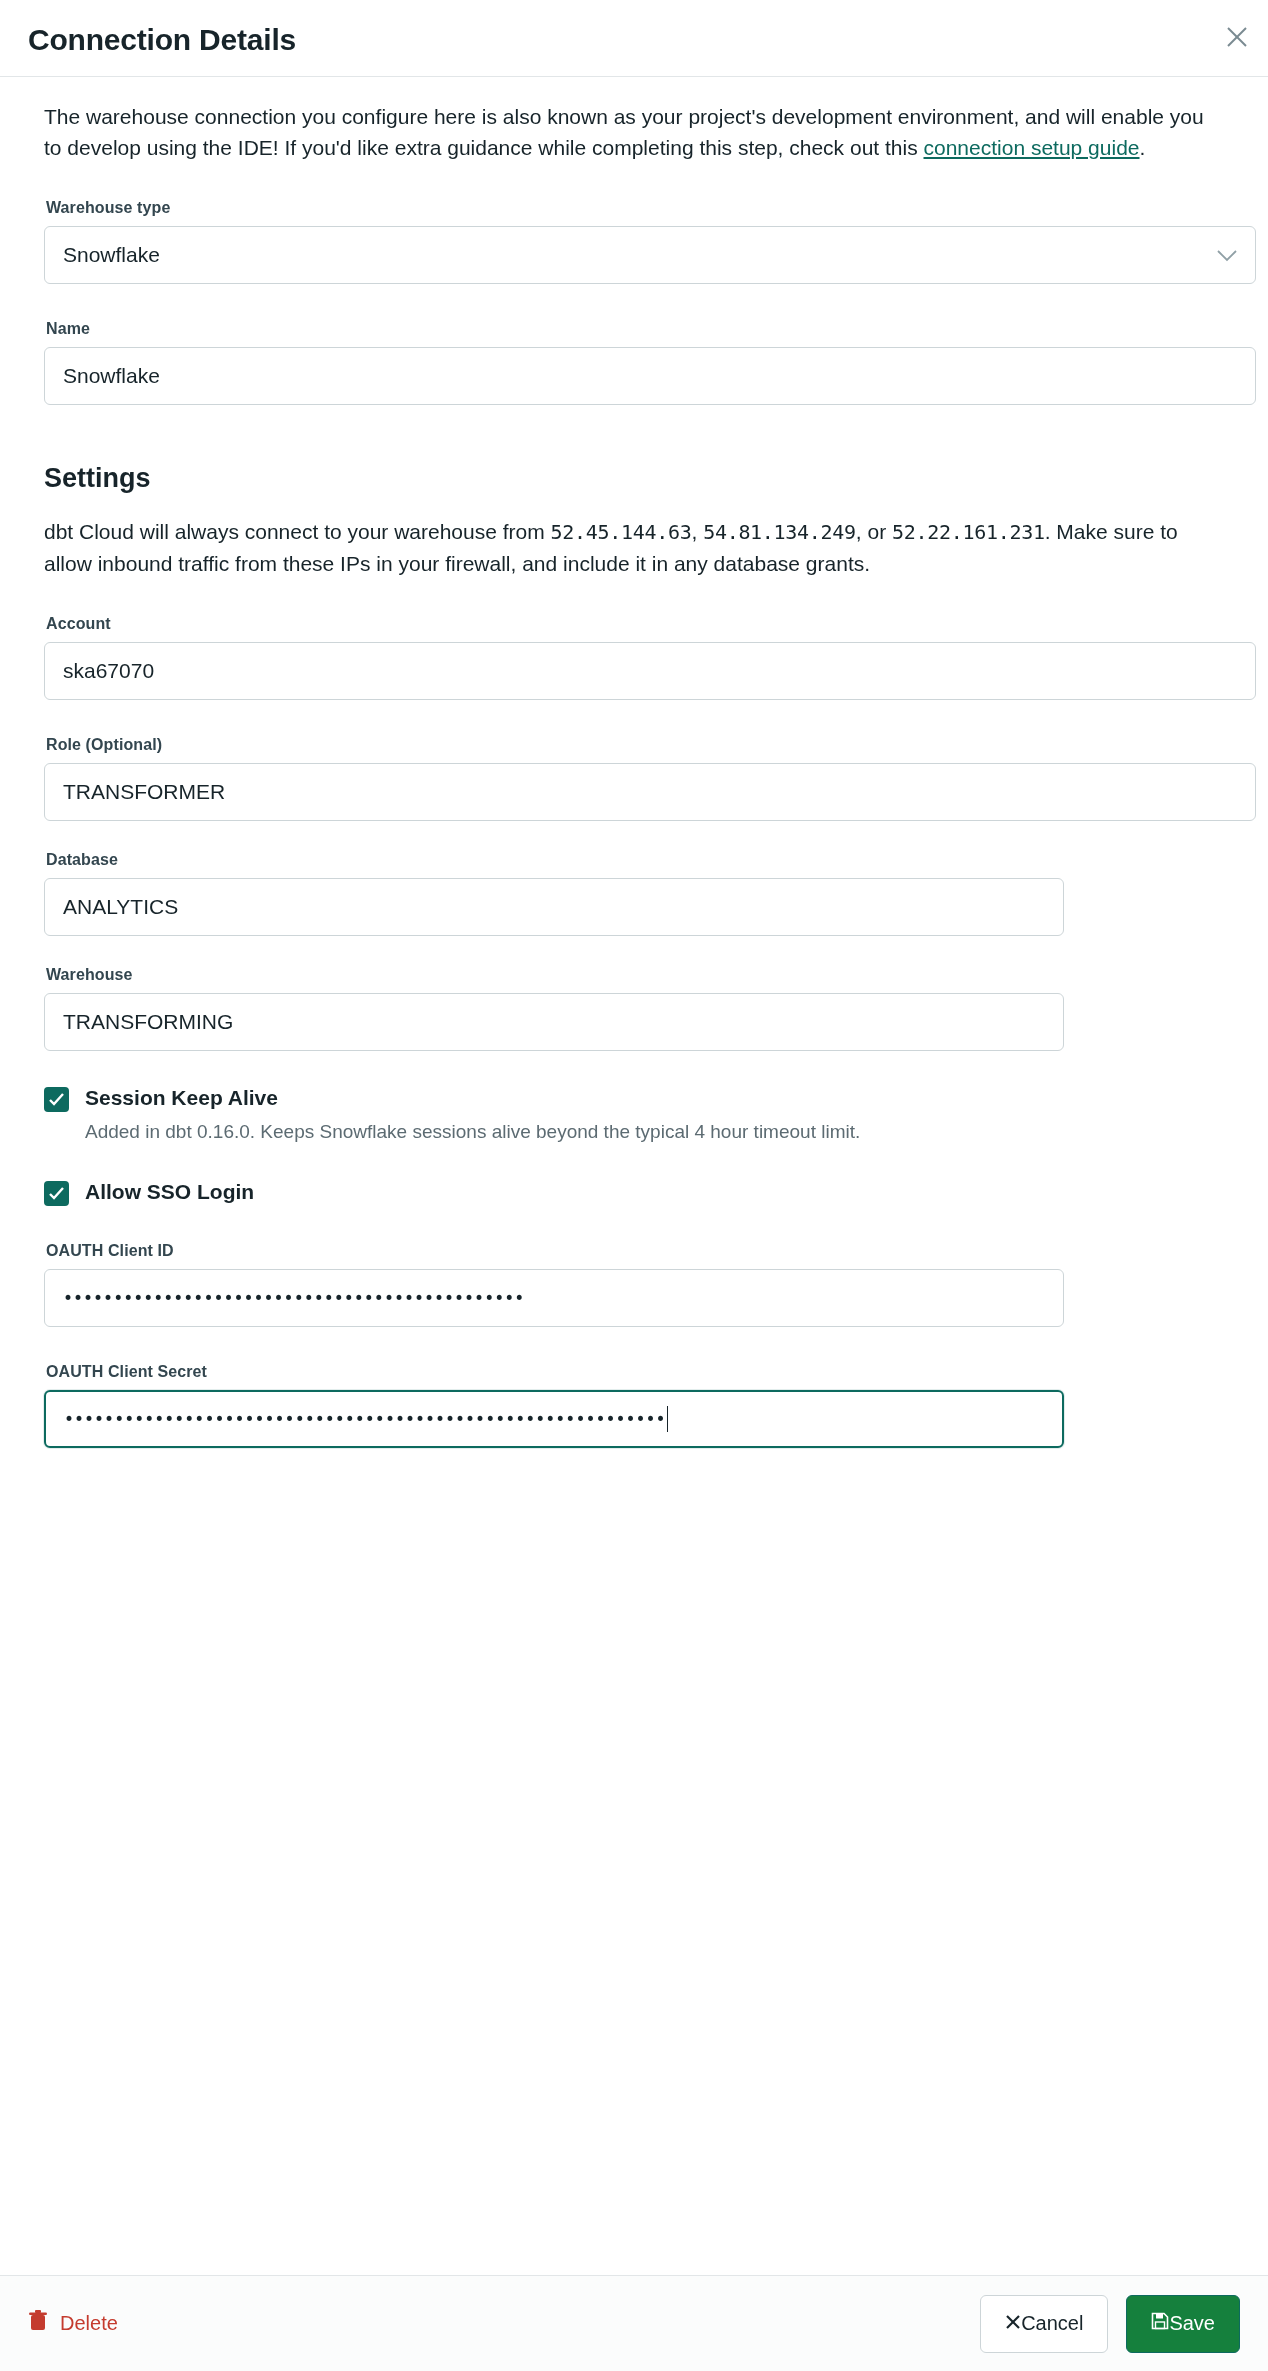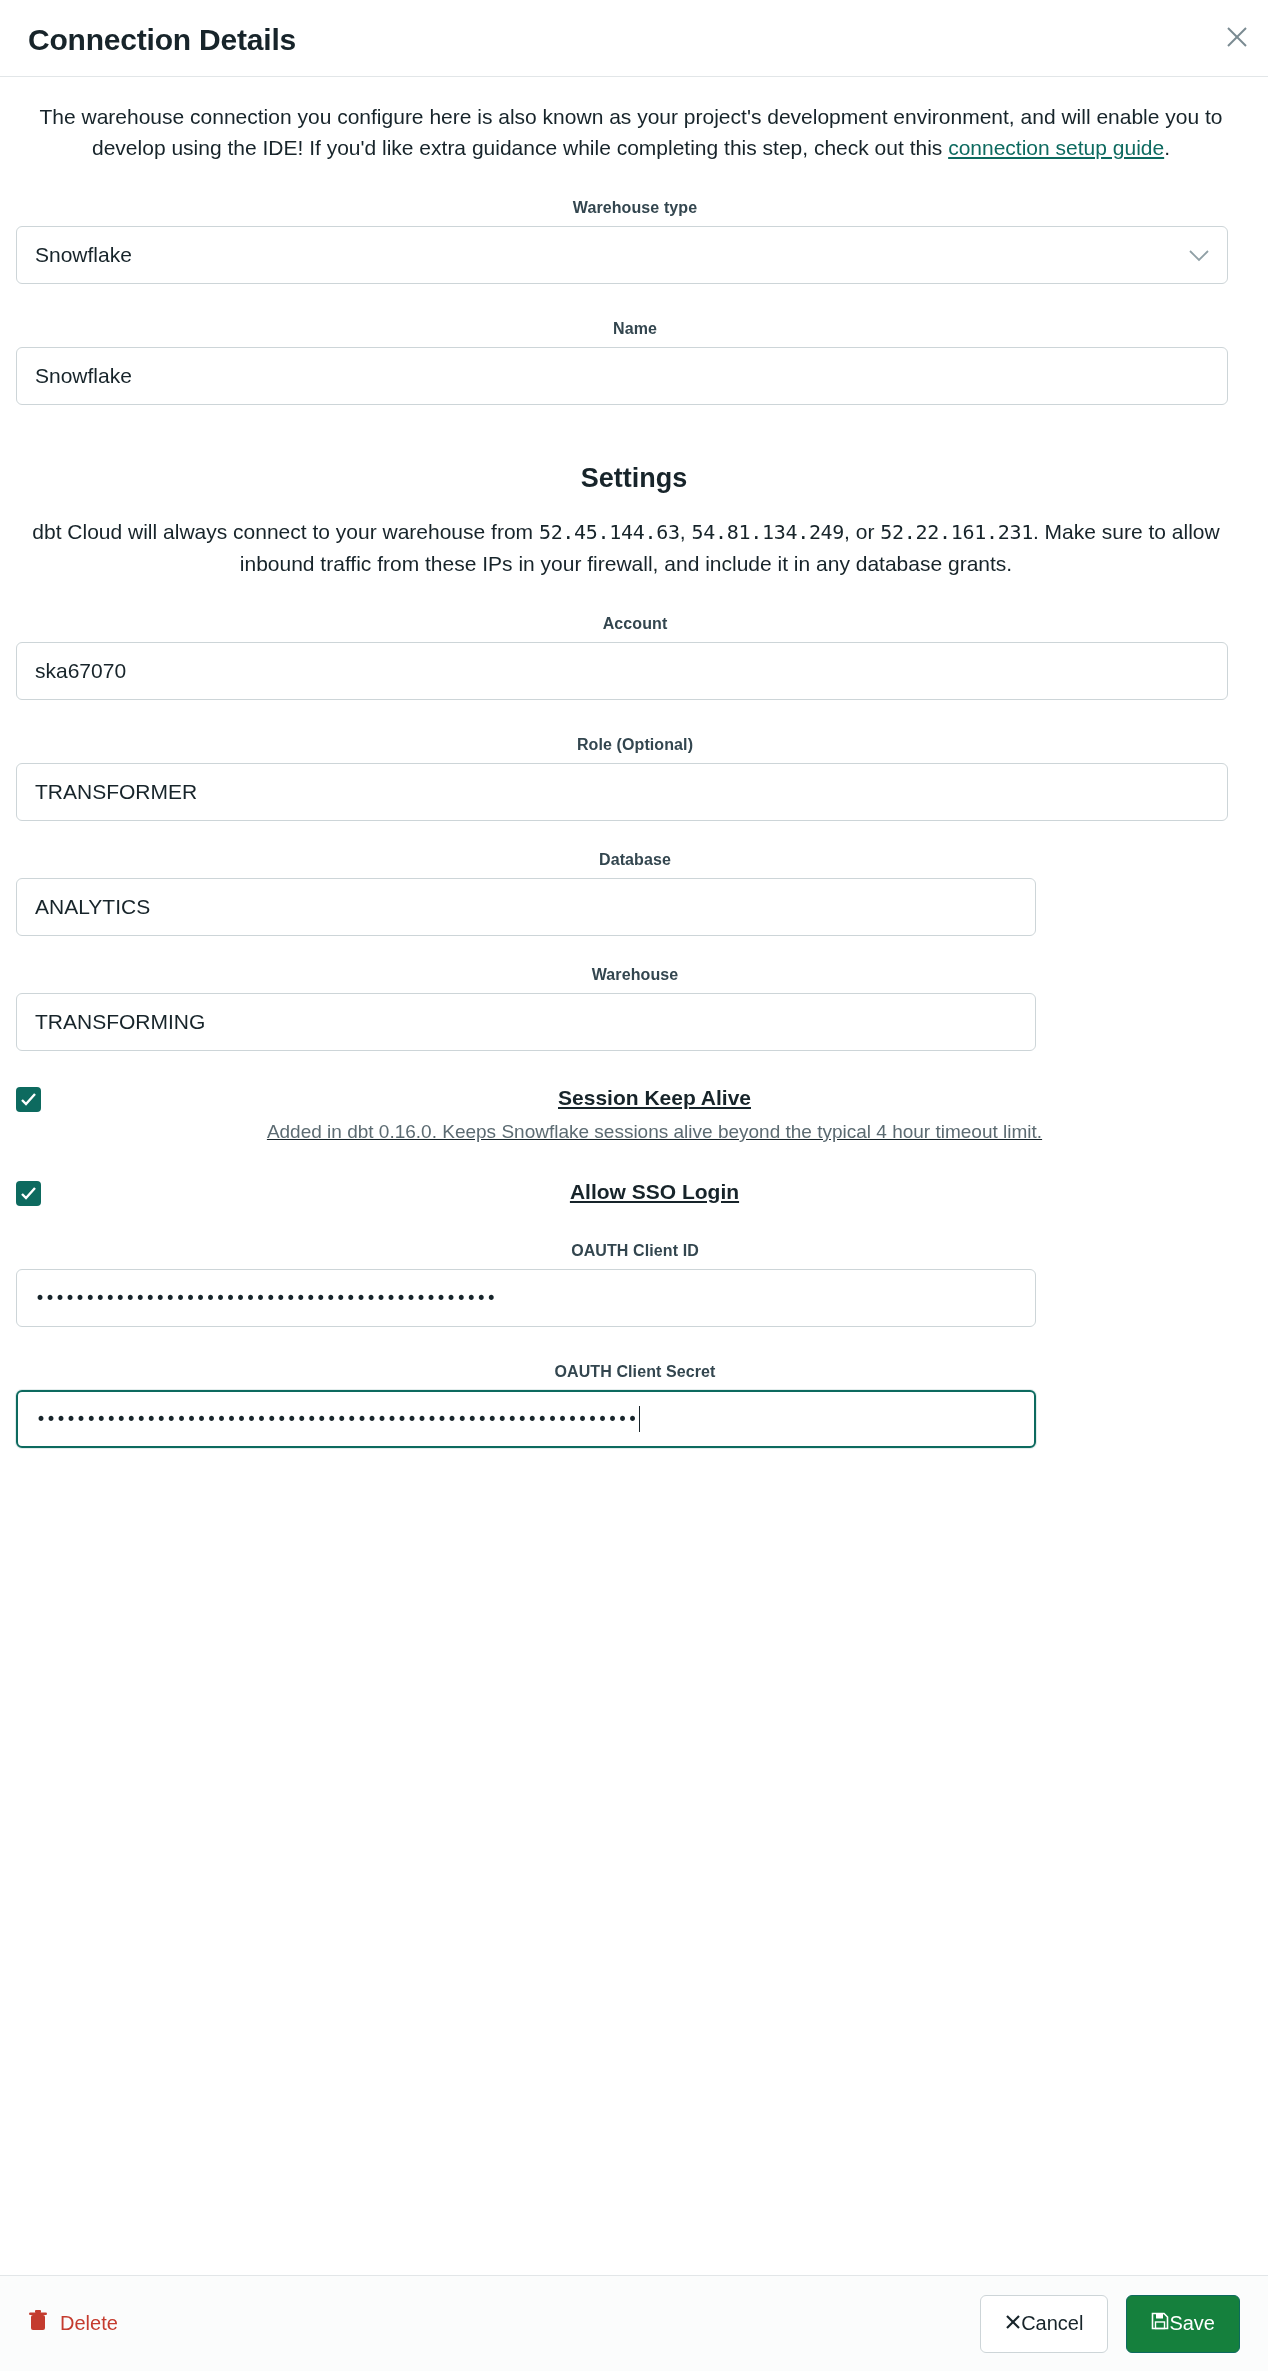--- a/index.html
+++ b/index.html
@@ -46,23 +46,22 @@
     font-size: 30px;
     line-height: 36px;
     text-align: center;
     cursor: pointer;
     overflow: hidden;
   }
   .close-btn svg { display: block; margin: 6px 0 0 4px; }
   
   .content {
     flex: 1;
-    padding: 0 16px;
+    padding: 0 44px;
     overflow: hidden;
-    text-align: center;
   }
   .intro {
     font-size: 21px;
     line-height: 1.48;
     color: #17242a;
     margin: 24px 0 0 0;
     max-width: 1230px;
   }
   .intro a {
     color: #0d6a5f;
@@ -126,21 +125,20 @@
   .mono {
     font-family: "DejaVu Sans Mono", monospace;
     font-size: 20px;
     letter-spacing: -0.3px;
   }
   
   .check-row {
     display: flex;
     align-items: flex-start;
     margin-top: 34px;
-    text-decoration: underline;
   }
   .checkbox {
     width: 25px;
     height: 25px;
     border-radius: 4px;
     background: #0d6a5f;
     margin-right: 16px;
     flex: 0 0 auto;
     position: relative;
     margin-top: 2px;

